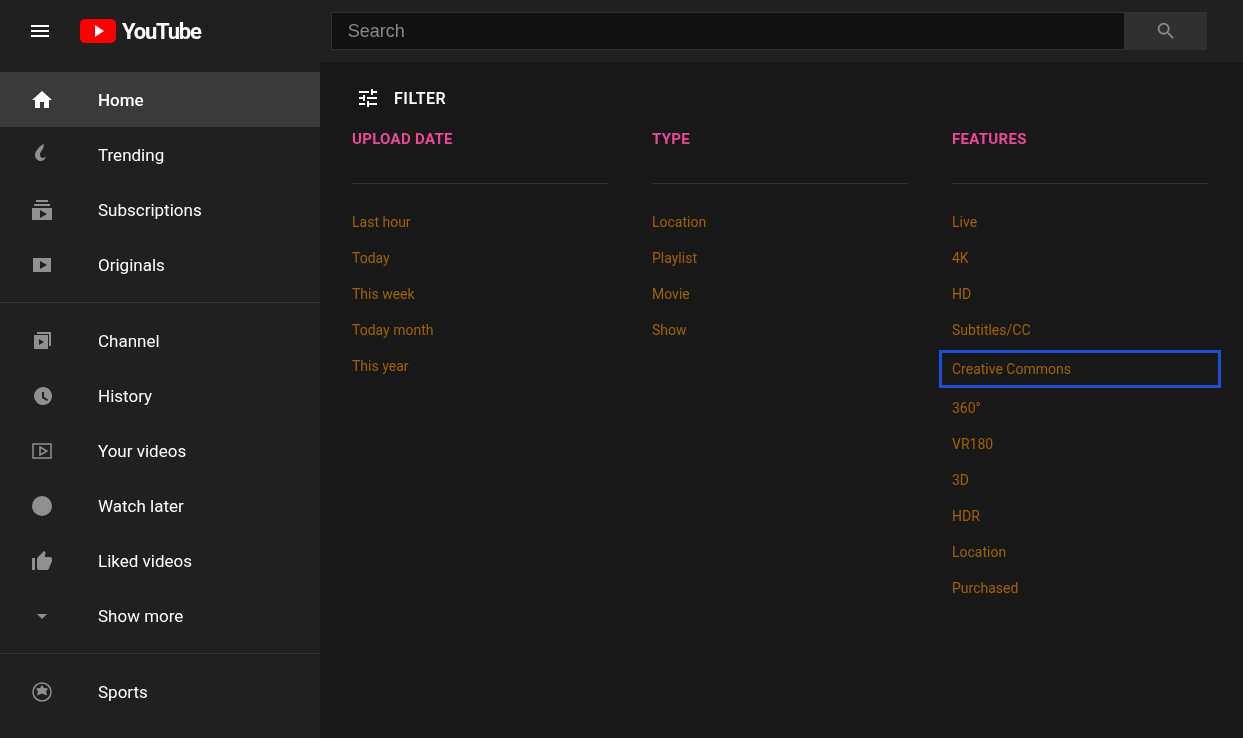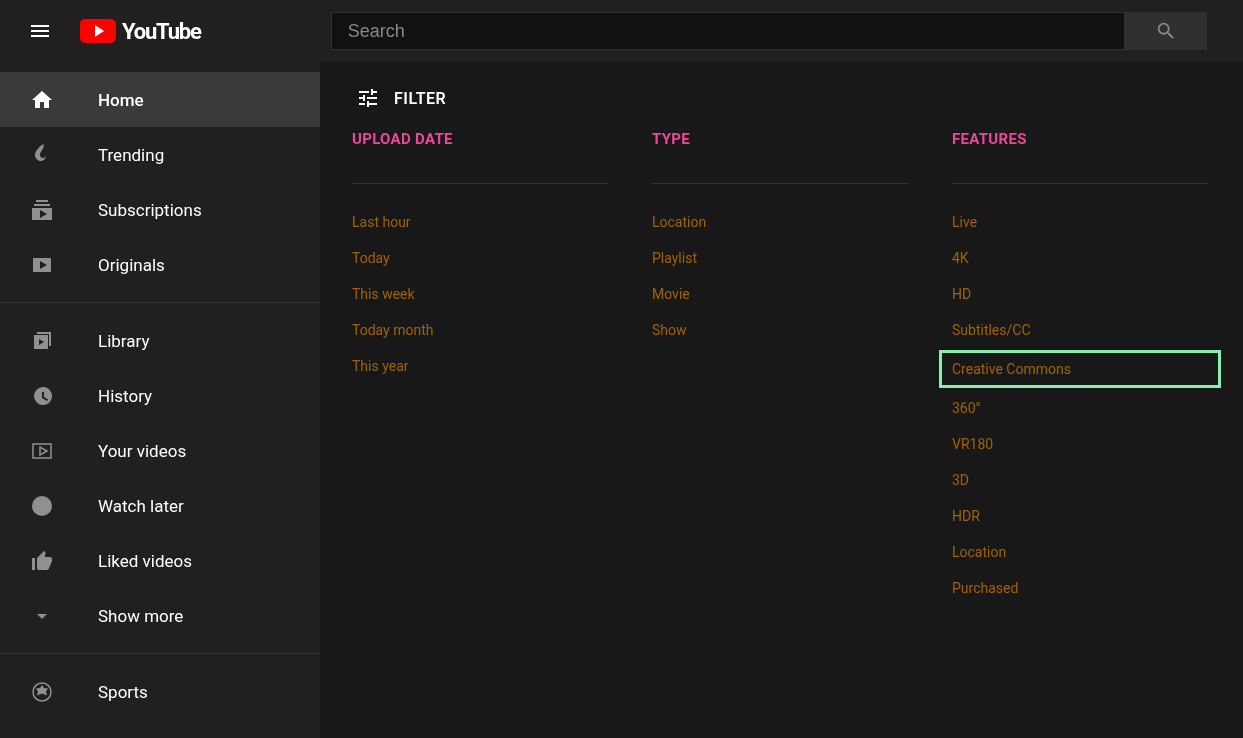--- a/index.html
+++ b/index.html
@@ -151,21 +151,21 @@
     border-bottom: 1px solid #333;
     margin-bottom: 20px;
   }
   .fopt {
     color: #a16207;
     font-size: 14px;
     padding: 10px 0;
     cursor: pointer;
   }
   .fopt.highlight {
-    border: 3px solid #86efac;
+    border: 3px solid #1d4ed8;
     padding: 8px 10px;
     margin: 2px -13px;
   }
   svg { display: block; }
 </style>
 </head>
 <body>
 
 <div class="header">
   <div class="menu-btn">
@@ -225,21 +225,21 @@
           <span>Originals</span>
         </div>
       </div>
     <div class="side-group" id="sg2">
         <div class="side-item">
           <span class="side-icon">
             <svg width="24" height="24" viewBox="0 0 24 24" fill="#909090">
               <path d="M4 6h14v14H4V6zm3-3h14v14h-2V5H7V3zm2 7v6l5-3-5-3z"></path>
             </svg>
           </span>
-          <span>Library</span>
+          <span>Channel</span>
         </div>
         <div class="side-item">
           <span class="side-icon">
             <svg width="24" height="24" viewBox="0 0 24 24" fill="#909090">
               <path d="M13 3a9 9 0 100 18 9 9 0 000-18zm0 2a7 7 0 11-4.9 12l-1.4 1.4A9 9 0 1013 3zm-1 3h2v5l4 2.4-1 1.7-5-3V8z"></path>
             </svg>
           </span>
           <span>History</span>
         </div>
         <div class="side-item">

